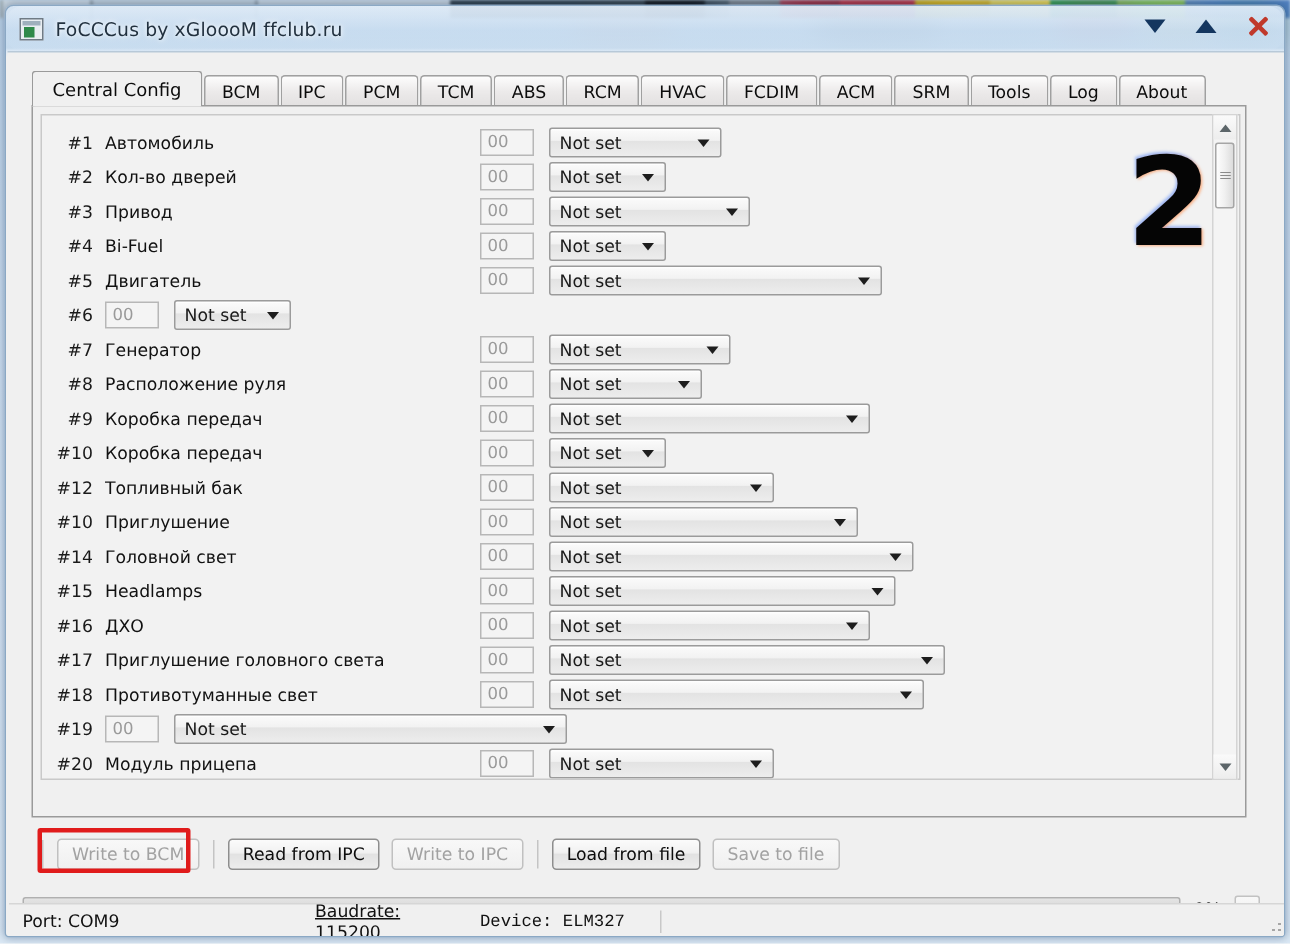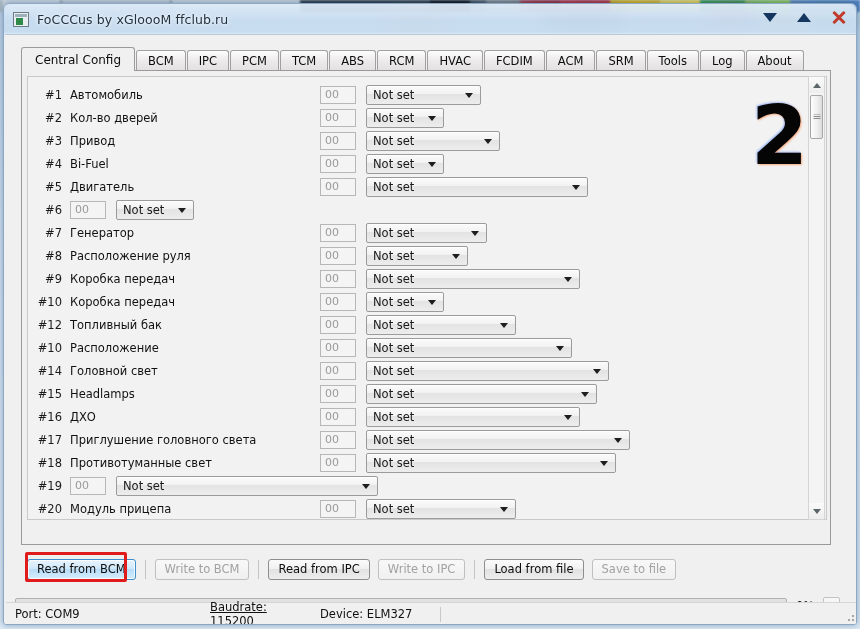--- a/index.html
+++ b/index.html
@@ -435,21 +435,21 @@
               <div class="row-num">#12</div>
               <div class="row-label">Топливный бак</div>
               <div class="val-box">00</div>
               <div class="combo" style="width: 150px;">
                 <span>Not set</span>
                 <span class="arr"></span>
               </div>
             </div>
             <div class="row">
               <div class="row-num">#10</div>
-              <div class="row-label">Расположение</div>
+              <div class="row-label">Приглушение</div>
               <div class="val-box">00</div>
               <div class="combo" style="width: 206px;">
                 <span>Not set</span>
                 <span class="arr"></span>
               </div>
             </div>
             <div class="row">
               <div class="row-num">#14</div>
               <div class="row-label">Головной свет</div>
               <div class="val-box">00</div>
@@ -522,23 +522,20 @@
             <span class="sb-grip"></span>
           </div>
         <div class="sb-arrow down">
             <span class="g-dn"></span>
           </div>
       </div>
 
     </div>
 
     <div class="actionbar" id="actionbar">
-        <div class="btn focused">
-          <span>Read from BCM</span>
-        </div>
         <div class="btn-sep"></div>
         <div class="btn disabled">
           <span>Write to BCM</span>
         </div>
         <div class="btn-sep"></div>
         <div class="btn">
           <span>Read from IPC</span>
         </div>
         <div class="btn disabled">
           <span>Write to IPC</span>
@@ -555,19 +552,19 @@
 
     <div class="progress-wrap">
       <div class="progress"></div>
       <div class="pct">0%</div>
       <div class="cancel-btn">X</div>
     </div>
 
     <div class="statusbar">
       <div class="st-cell" style="width:195px;">Port: COM9</div>
       <div class="st-cell" style="width:110px;text-decoration:underline;">Baudrate: 115200</div>
-      <div class="st-cell" style="width:120px;">Device: ELM327</div>
+      <div class="st-cell" style="width:120px;font-family:Liberation Mono, monospace;">Device: ELM327</div>
       <div class="st-sep"></div>
       <div class="grip"></div>
     </div>
 
   </div>
 </div>
 
 </body></html>

